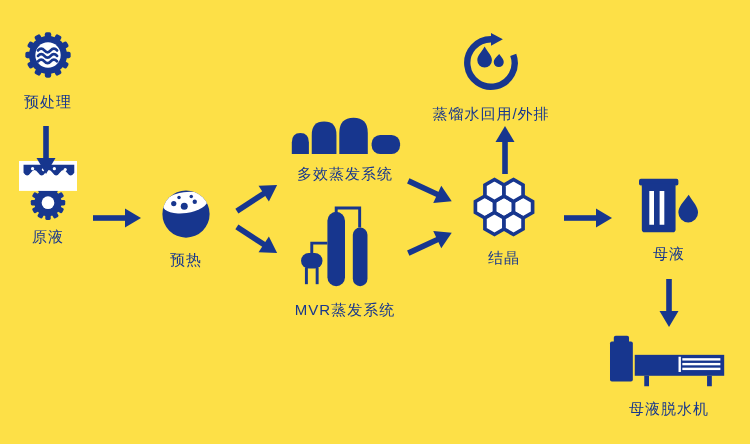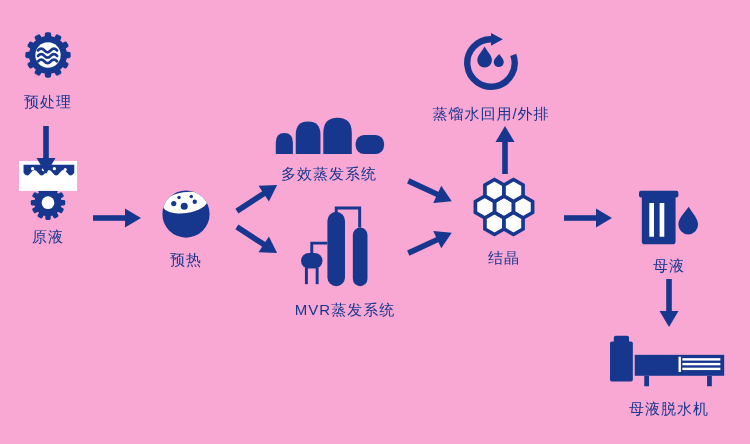--- a/index.html
+++ b/index.html
@@ -3,21 +3,21 @@
 <meta charset="utf-8">
 <style>
   :root{ --accent:#17368e; }
   *{ margin:0; padding:0; box-sizing:border-box; }
   html,body{ background:#fff; }
   body{
     width:750px; height:444px;
     font-family:"Liberation Sans", sans-serif;
     position:relative; overflow:hidden;
   }
-  .canvas{ position:absolute; left:0; top:0; width:750px; height:444px; background:#f9a8d4; }
+  .canvas{ position:absolute; left:0; top:0; width:750px; height:444px; background:#fde047; }
   .node{
     position:absolute; display:flex; flex-direction:column;
     align-items:center; gap:9px; color:var(--accent);
   }
   .node .icon{ display:flex; align-items:center; justify-content:center; color:var(--accent); }
   .node .label{
     color:var(--accent); font-size:15px; letter-spacing:1px;
     white-space:nowrap; text-align:center;
   }
   .arrow{ position:absolute; width:48px; height:20px; color:var(--accent); }
@@ -105,21 +105,21 @@
           <circle cx="30" cy="23" r="4" fill="currentColor"></circle>
           <circle cx="42" cy="18" r="2.5" fill="currentColor"></circle>
           <circle cx="24" cy="13" r="2" fill="currentColor"></circle>
           <circle cx="38" cy="12" r="2" fill="currentColor"></circle>
         </g>
       </svg>
     </div>
     <div class="label">预热</div>
   </div>
 
-  <div class="node" style="left:264px; top:110px; width:130px;">
+  <div class="node" style="left:280px; top:110px; width:130px;">
     <div class="icon">
       <svg width="114" height="46" viewBox="0 0 120 48">
         <g fill="currentColor">
           <path d="M4 46 V34 Q4 24 13 24 Q22 24 22 34 V46 Z"></path>
           <path d="M25 46 V26 Q25 12 38 12 Q51 12 51 26 V46 Z"></path>
           <path d="M54 46 V24 Q54 8 69 8 Q84 8 84 24 V46 Z"></path>
           <rect x="88" y="26" width="30" height="20" rx="9"></rect>
         </g>
       </svg>
     </div>
@@ -168,21 +168,21 @@
       <svg width="62" height="66" viewBox="0 0 68 72">
         <path d="M58.4 27.1 A26 26 0 1 1 34 10" fill="none" stroke="currentColor" stroke-width="7"></path>
         <polygon points="34,3 47,10 34,17" fill="currentColor"></polygon>
         <path fill="currentColor" d="M27 18 C31 25 35 28 35 33 A8 8 0 1 1 19 33 C19 28 23 25 27 18 Z"></path>
         <path fill="currentColor" d="M43 26 C46 30 48 32 48 35 A5.5 5.5 0 1 1 37 35 C37 32 39 30 43 26 Z"></path>
       </svg>
     </div>
     <div class="label">蒸馏水回用/外排</div>
   </div>
 
-  <div class="node" style="left:626px; top:188px; width:86px;">
+  <div class="node" style="left:626px; top:176px; width:86px;">
     <div class="icon">
       <svg width="70" height="60" viewBox="0 0 74 64">
         <g fill="currentColor">
           <rect x="5" y="3" width="42" height="7" rx="2"></rect>
           <rect x="8" y="8" width="36" height="52" rx="3"></rect>
         </g>
         <rect x="16" y="16" width="5" height="36" fill="#fff"></rect>
         <rect x="27" y="16" width="5" height="36" fill="#fff"></rect>
         <path fill="currentColor" d="M58 20 C63 28 68 33 68 39 A10.5 10.5 0 1 1 47 39 C47 33 52 28 58 20 Z"></path>
       </svg>

